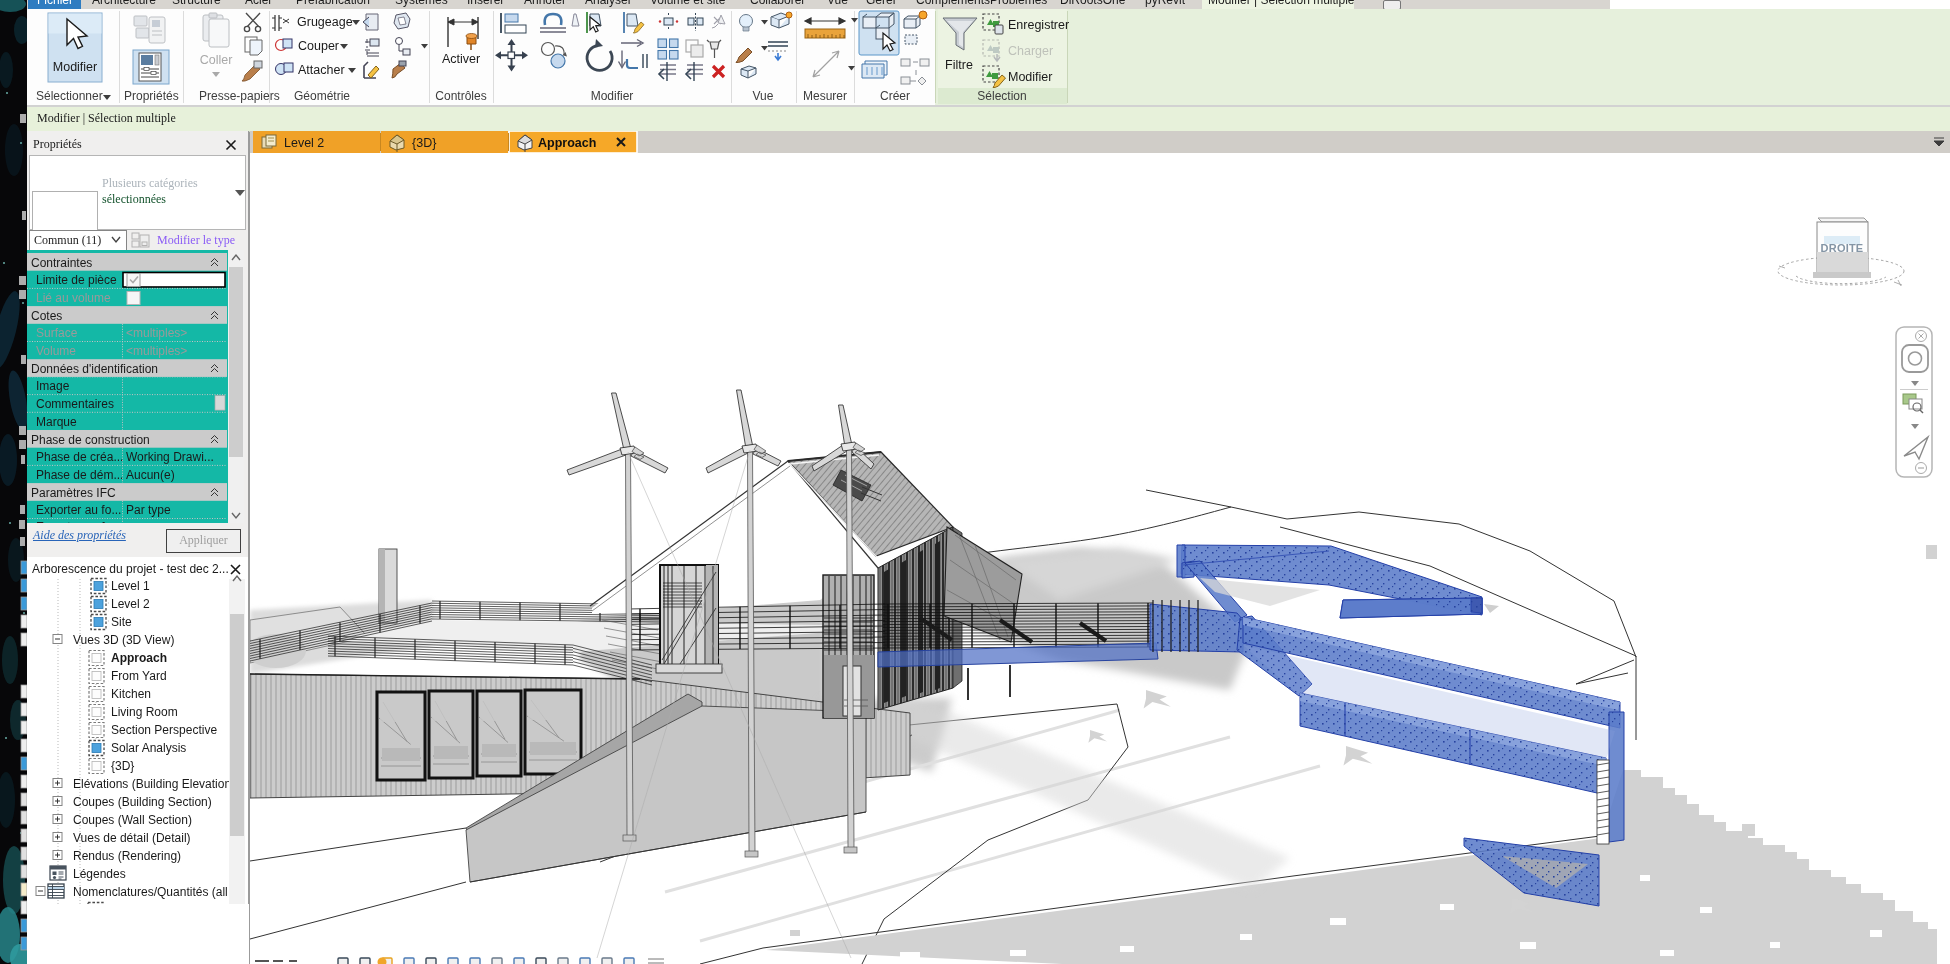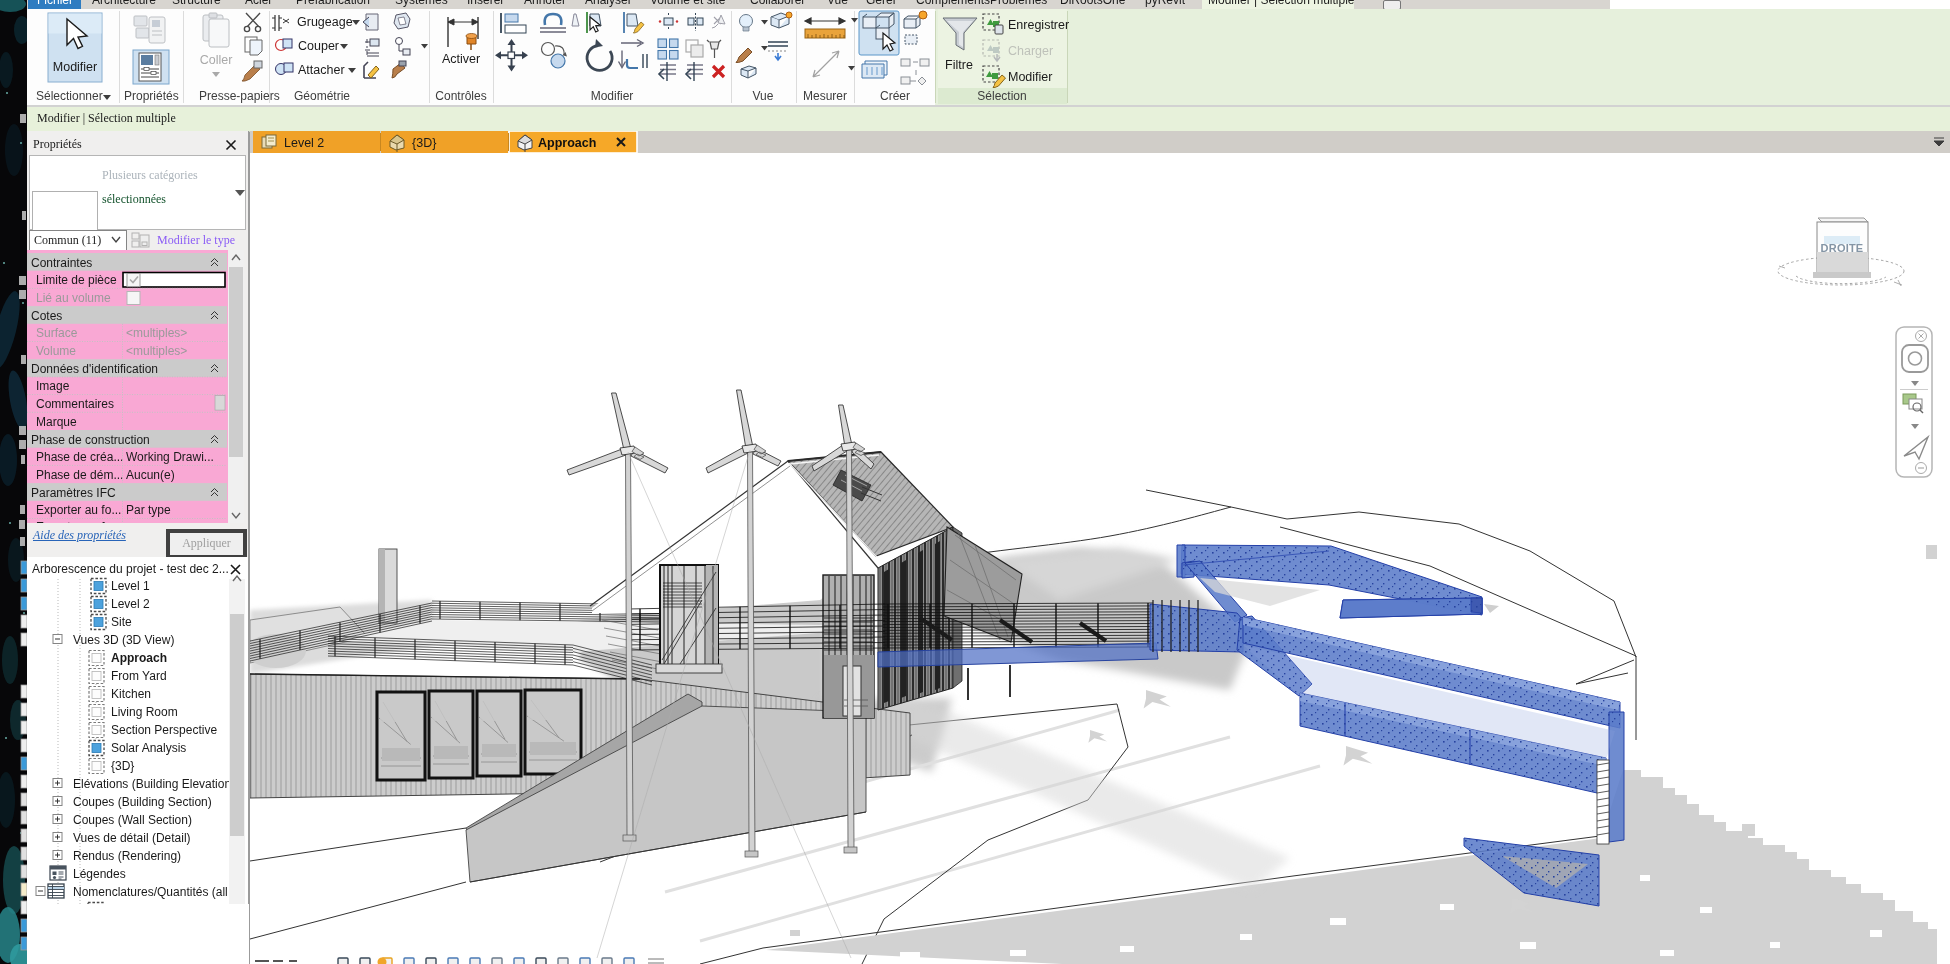--- a/index.html
+++ b/index.html
@@ -791,40 +791,40 @@
   </div>
 
   <div class="abs" id="props" style="left:27px;top:131px;width:221px;height:426px;background:#f0efee;border-right:1px solid #9b9b9b;overflow:hidden;font-size:12px;color:#1a1a1a;">
     <span class="txt" style="left:6px;top:6px;">Propriétés</span>
     <svg class="abs" style="left:198px;top:8px" width="12" height="12">
       <path d="M1.5 1.5 l9 9 m0 -9 l-9 9" stroke="#1a1a1a" stroke-width="1.6"></path>
     </svg>
 
     <div class="abs" style="left:2px;top:24px;width:215px;height:73px;background:#fff;border:1px solid #b5b5b5;"></div>
     <div class="abs" style="left:5px;top:60px;width:64px;height:42px;background:#fff;border:1px solid #b0b0b0;border-bottom:0;"></div>
-    <span class="txt" style="left:75px;top:37px;color:#abb3ba;">Plusieurs catégories</span>
+    <span class="txt" style="left:75px;top:45px;color:#abb3ba;">Plusieurs catégories</span>
     <span class="txt" style="left:75px;top:61px;color:#14532d;">sélectionnées</span>
     <svg class="abs" style="left:207px;top:58px" width="12" height="8">
       <path d="M1 1 l5 6 l5 -6 z" fill="#555"></path>
     </svg>
 
     <div class="abs" style="left:2px;top:99px;width:96px;height:20px;background:#fff;border:1px solid #858585;"></div>
     <span class="txt" style="left:7px;top:102px;">Commun (11)</span>
     <svg class="abs" style="left:84px;top:105px" width="10" height="8">
       <path d="M1 1 l4 5 l4 -5" fill="none" stroke="#444" stroke-width="1.4"></path>
     </svg>
     <svg class="abs" style="left:104px;top:100px" width="20" height="18" opacity="0.5">
       <rect x="1" y="2" width="7" height="6" fill="none" stroke="#777"></rect>
       <rect x="1" y="10" width="7" height="6" fill="none" stroke="#777"></rect>
       <rect x="9" y="4" width="9" height="12" fill="#eee" stroke="#777"></rect>
       <rect x="11" y="11" width="5" height="3.5" fill="none" stroke="#777"></rect>
     </svg>
     <span class="txt" style="left:130px;top:102px;color:#8b5cf6;">Modifier le type</span>
 
-    <div class="abs" id="pgrid" style="left:0;top:119px;width:214px;height:273px;background:#f9a8d4;overflow:hidden;">
+    <div class="abs" id="pgrid" style="left:0;top:119px;width:214px;height:273px;background:#14b8a6;overflow:hidden;">
       <svg width="200" height="273">
         <g font-family="Liberation Sans, sans-serif" font-size="12" fill="#1a1a1a">
           <rect x="0" y="3" width="200" height="17.7" fill="#cbcbcb"></rect>
           <text x="4" y="16.5">Contraintes</text>
           <path d="M184 12 l3.5 -3.5 l3.5 3.5 m-7 4 l3.5 -3.5 l3.5 3.5" stroke="#333" fill="none"></path>
           <text x="9" y="34.3">Limite de pièce</text>
           <rect x="96" y="22.5" width="102" height="14.5" fill="#fff" stroke="#000" stroke-width="1.6"></rect>
           <rect x="100" y="23.5" width="13" height="13" fill="#f6f6f6" stroke="#9a9a9a"></rect>
           <path d="M103 29.5 l3 3 l5 -6" stroke="#aaa" stroke-width="1.6" fill="none"></path>
           <text x="9" y="52" fill="#9a9a9a">Lié au volume</text>
@@ -874,21 +874,21 @@
     </div>
 
     <div class="abs" style="left:201px;top:119px;width:16px;height:273px;background:#f0f0f0;"></div>
     <svg class="abs" style="left:201px;top:119px" width="16" height="273">
       <path d="M4 10 l4 -5 l4 5" fill="none" stroke="#666" stroke-width="1.4"></path>
       <rect x="1" y="17" width="14" height="190" fill="#cdcdcd"></rect>
       <path d="M4 263 l4 5 l4 -5" fill="none" stroke="#666" stroke-width="1.4"></path>
     </svg>
 
     <span class="txt" style="left:6px;top:397px;color:#2864b8;text-decoration:underline;font-style:italic;">Aide des propriétés</span>
-    <div class="abs" style="left:139px;top:398px;width:73px;height:22px;background:#efefef;border:4px solid #404040;color:#9f9f9f;text-align:center;line-height:20px;">Appliquer</div>
+    <div class="abs" style="left:139px;top:398px;width:73px;height:22px;background:#efefef;border:1px solid #404040;color:#9f9f9f;text-align:center;line-height:20px;">Appliquer</div>
   </div>
 
   <div class="abs" id="browser" style="left:27px;top:557px;width:221px;height:347px;background:#ffffff;border-right:1px solid #9b9b9b;overflow:hidden;">
     <svg width="221" height="407" font-family="Liberation Sans, sans-serif" font-size="12">
       <text x="5" y="16" fill="#1a1a1a">Arborescence du projet - test dec 2...</text>
       <path d="M204 8 l9 9 m0 -9 l-9 9" stroke="#1a1a1a" stroke-width="1.6"></path>
       <g stroke="#b9b9b9" stroke-dasharray="1 2">
         <line x1="31" y1="22" x2="31" y2="390"></line>
         <line x1="53" y1="22" x2="53" y2="352"></line>
         <line x1="69" y1="28" x2="84" y2="28"></line>

